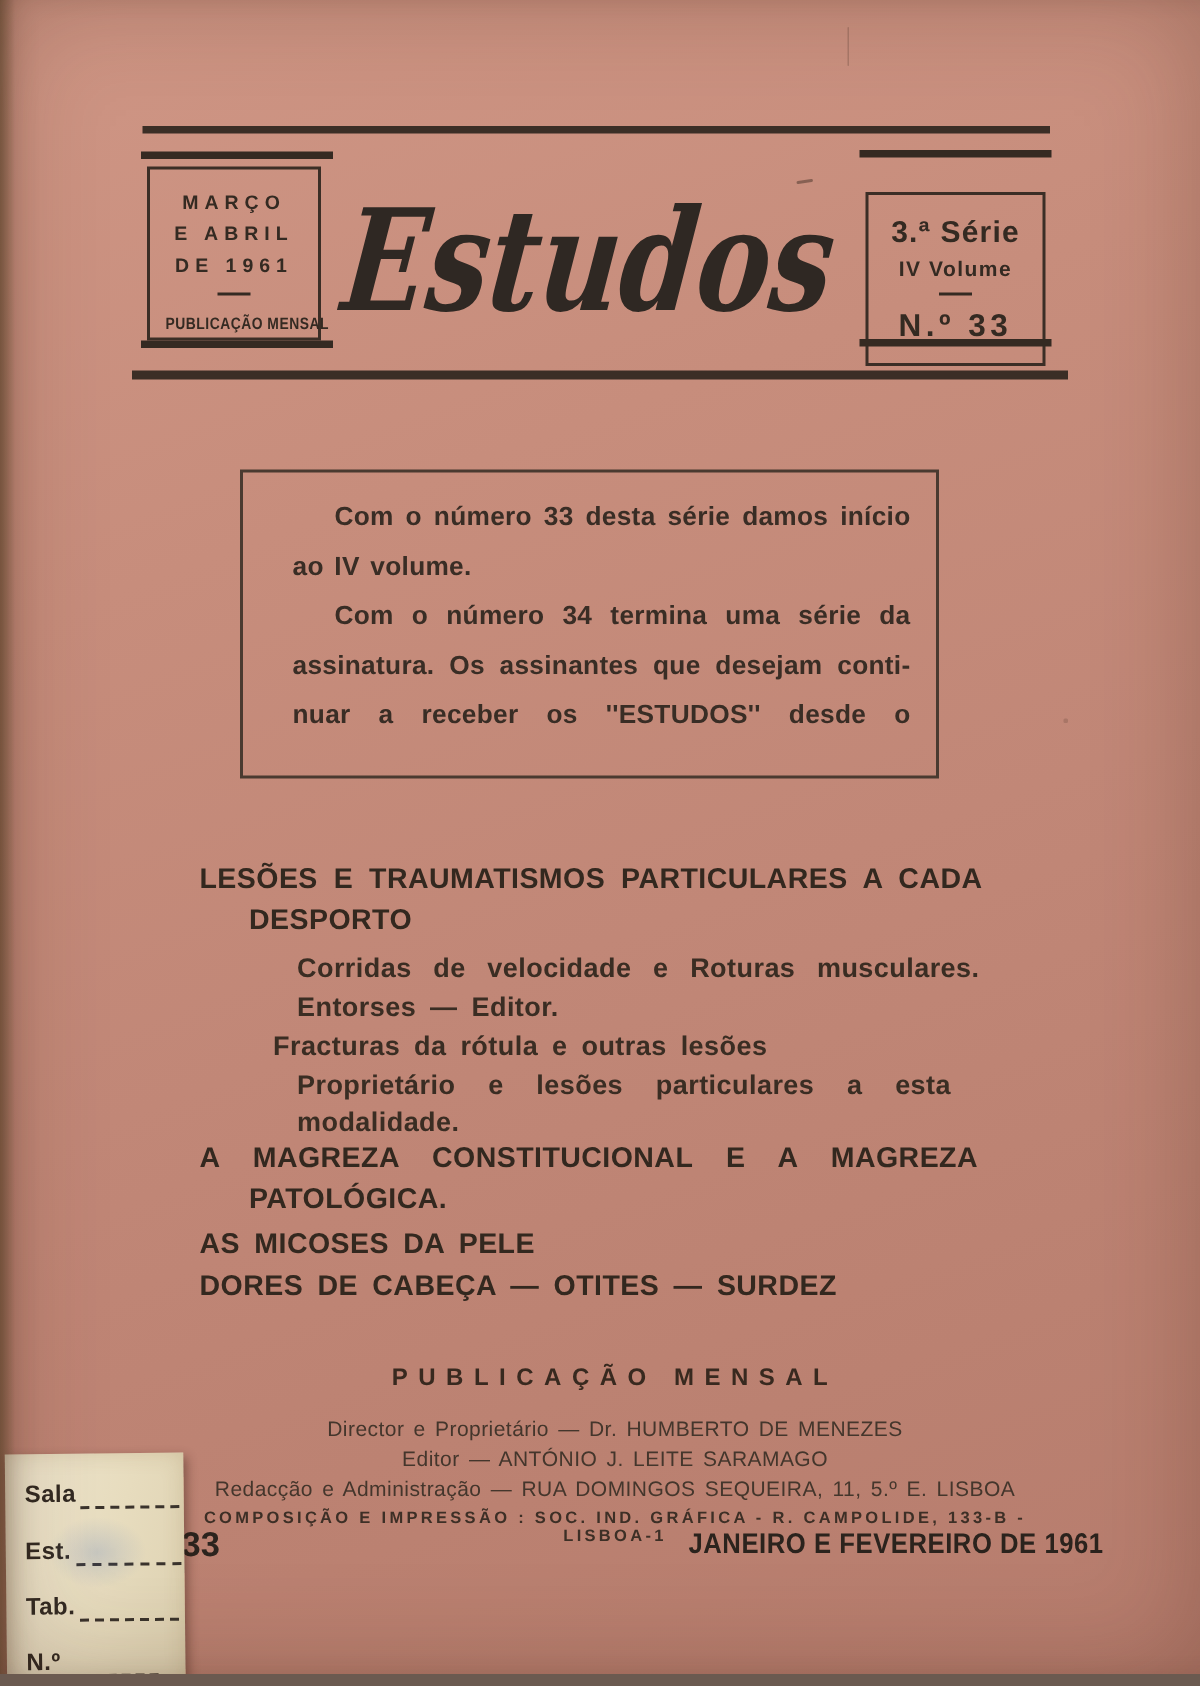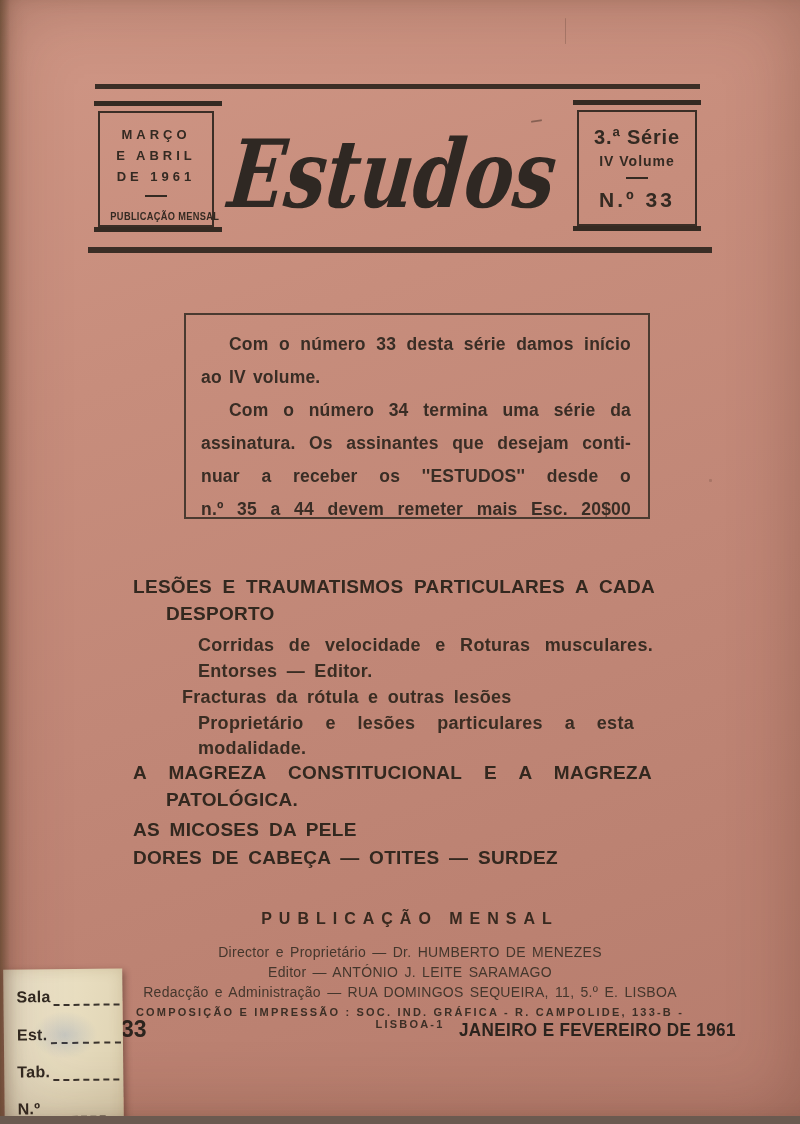--- a/index.html
+++ b/index.html
@@ -24,21 +24,21 @@
   .boxdash{width:22px;border-top:2px solid #342a22;margin:8px auto 9px auto;}
   .pubmensal{display:inline-block;font-size:11px;font-weight:700;letter-spacing:.4px;
     transform:scaleX(.84);transform-origin:center;white-space:nowrap;}
   .series{margin-top:14px;font-size:20px;font-weight:600;letter-spacing:.8px;}
   .volume{margin-top:4px;font-size:14px;font-weight:700;letter-spacing:1px;}
   .numline{font-size:21px;font-weight:700;letter-spacing:3px;}
   .logo{position:absolute;left:218px;top:115px;}
 
   
   .notice{position:absolute;left:160px;top:313px;width:466px;height:206px;
-    border:2px solid #4a3a30;box-sizing:border-box;padding:13px 17px 0 15px;color:#392d25;margin-left:24px;}
+    border:2px solid #4a3a30;box-sizing:border-box;padding:13px 17px 0 33px;color:#392d25;}
   .notice div{font-size:17.5px;font-weight:700;line-height:33px;letter-spacing:.2px;word-spacing:2px;}
   .js{text-align:justify;text-align-last:justify;}
   .ind{text-indent:28px;}
 
   
   .cl{position:absolute;font-weight:700;color:#33281f;font-size:19px;
       letter-spacing:.3px;word-spacing:4px;white-space:nowrap;}
   .cl.fit{white-space:normal;text-align:justify;text-align-last:justify;}
   .sub{font-size:18px;color:#3a2d23;}
 
@@ -86,35 +86,34 @@
     <div class="boxdash"></div>
     <span class="pubmensal">PUBLICAÇÃO MENSAL</span>
   </div>
   <div class="bar" style="left:94px;top:227px;width:128px;"></div>
 
   <svg class="logo" width="360" height="118" viewBox="0 0 360 118">
     <text x="18" y="92" font-family="DejaVu Serif, serif" font-style="italic" font-weight="bold" font-size="94" fill="#2f2823" textLength="326" lengthAdjust="spacingAndGlyphs" transform="skewX(-6)">Estudos</text>
   </svg>
 
   <div class="bar" style="left:573px;top:100px;width:128px;"></div>
-  <div class="mbox" style="left:577px;top:110px;width:116px;height:112px;text-align:center;">
+  <div class="mbox" style="left:577px;top:128px;width:116px;height:112px;text-align:center;">
     <div class="series">3.ª Série</div>
     <div class="volume">IV Volume</div>
     <div class="boxdash"></div>
     <div class="numline">N.º 33</div>
   </div>
   <div class="bar" style="left:573px;top:226px;width:128px;"></div>
 
   <div class="notice">
     <div class="js ind">Com o número 33 desta série damos início</div>
     <div>ao IV volume.</div>
     <div class="js ind">Com o número 34 termina uma série da</div>
     <div class="js">assinatura. Os assinantes que desejam conti-</div>
     <div class="js">nuar a receber os ''ESTUDOS'' desde o</div>
-    <div class="js">n.º 35 a 44 devem remeter mais Esc. 20$00</div>
   </div>
 
   <div class="cl fit" style="left:133px;top:576px;width:522px;">LESÕES E TRAUMATISMOS PARTICULARES A CADA</div>
   <div class="cl" style="left:166px;top:603px;">DESPORTO</div>
   <div class="cl sub fit" style="left:198px;top:635px;width:455px;">Corridas de velocidade e Roturas musculares.</div>
   <div class="cl sub" style="left:198px;top:661px;">Entorses — Editor.</div>
   <div class="cl sub" style="left:182px;top:687px;">Fracturas da rótula e outras lesões</div>
   <div class="cl sub fit" style="left:198px;top:713px;width:436px;">Proprietário e lesões particulares a esta</div>
   <div class="cl sub" style="left:198px;top:738px;">modalidade.</div>
   <div class="cl fit" style="left:133px;top:762px;width:519px;">A MAGREZA CONSTITUCIONAL E A MAGREZA</div>

